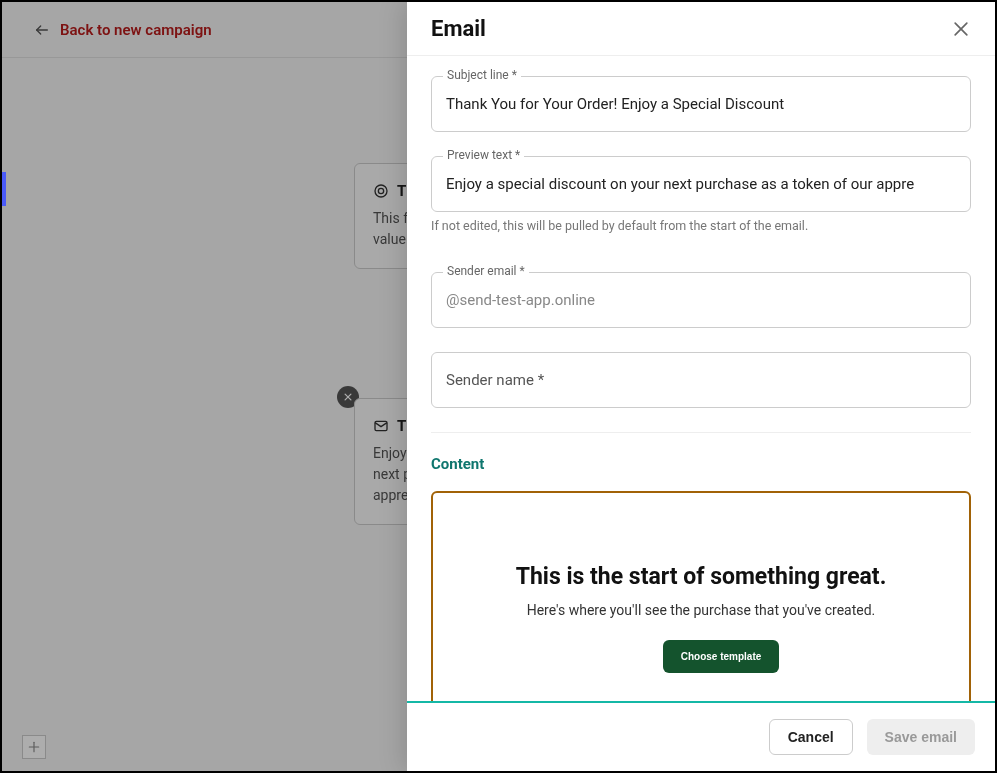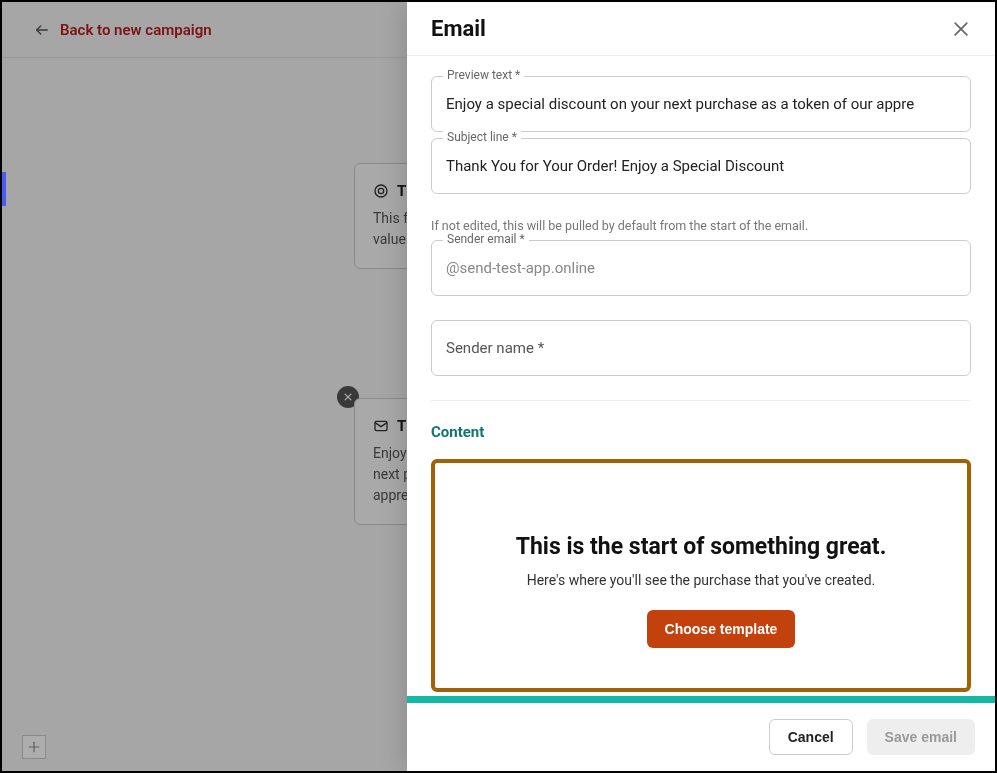--- a/index.html
+++ b/index.html
@@ -203,54 +203,54 @@
     }
 
     .content-label {
       font-size: 15px;
       font-weight: 700;
       color: #0f766e;
       margin-bottom: 18px;
     }
 
     .content-box {
-      border: 4px solid #a16207;
+      border: 2px solid #a16207;
       border-radius: 6px;
       padding: 70px 30px 40px 30px;
       text-align: center;
     }
     .content-headline {
       font-size: 23px;
       font-weight: 700;
       color: #111;
       margin-bottom: 12px;
     }
     .content-sub {
       font-size: 14px;
       color: #333;
       margin-bottom: 22px;
     }
     .btn-primary {
-      background: #c2410c;
+      background: #14532d;
       color: #fff;
       border: none;
       border-radius: 6px;
       padding: 11px 18px;
-      font-size: 14px;
+      font-size: 10px;
       font-weight: 600;
       cursor: pointer;
       margin-left: 40px;
     }
 
     .panel-footer {
       display: flex;
       justify-content: flex-end;
       gap: 14px;
       padding: 16px 20px;
-      border-top: 7px solid #14b8a6;
+      border-top: 2px solid #14b8a6;
       background: #fff;
     }
     .btn-secondary {
       background: #fff;
       border: 1px solid #ccc;
       border-radius: 6px;
       padding: 9px 18px;
       font-size: 14px;
       font-weight: 600;
       color: #222;
@@ -336,30 +336,30 @@
     <div class="panel-title">Email</div>
     <div class="panel-close">
       <svg class="icon-svg" width="20" height="20" viewBox="0 0 24 24" fill="none" stroke="#666" stroke-width="2" stroke-linecap="round">
           <line x1="5" y1="5" x2="19" y2="19"></line>
           <line x1="19" y1="5" x2="5" y2="19"></line>
         </svg>
     </div>
   </div>
 
   <div class="panel-body">
+    <div class="field-wrap">
+      <span class="float-label">Subject line *</span>
+      <input class="field" type="text" value="Thank You for Your Order! Enjoy a Special Discount" style="">
+    </div>
+
     <div class="field-wrap tight">
       <span class="float-label">Preview text *</span>
       <input class="field" type="text" value="Enjoy a special discount on your next purchase as a token of our appre" style="">
     </div>
-
-    <div class="field-wrap">
-      <span class="float-label">Subject line *</span>
-      <input class="field" type="text" value="Thank You for Your Order! Enjoy a Special Discount" style="">
-    </div>
-    <div class="helper" style="margin-bottom:7px">If not edited, this will be pulled by default from the start of the email.</div>
+    <div class="helper" style="margin-bottom:39px">If not edited, this will be pulled by default from the start of the email.</div>
 
     <div class="field-wrap">
       <span class="float-label">Sender email *</span>
       <input class="field" type="text" placeholder="@send-test-app.online" style="">
     </div>
 
     <div class="field-wrap">
       <div class="field plain-field">
         <span class="plain-label">Sender name *</span>
       </div>

